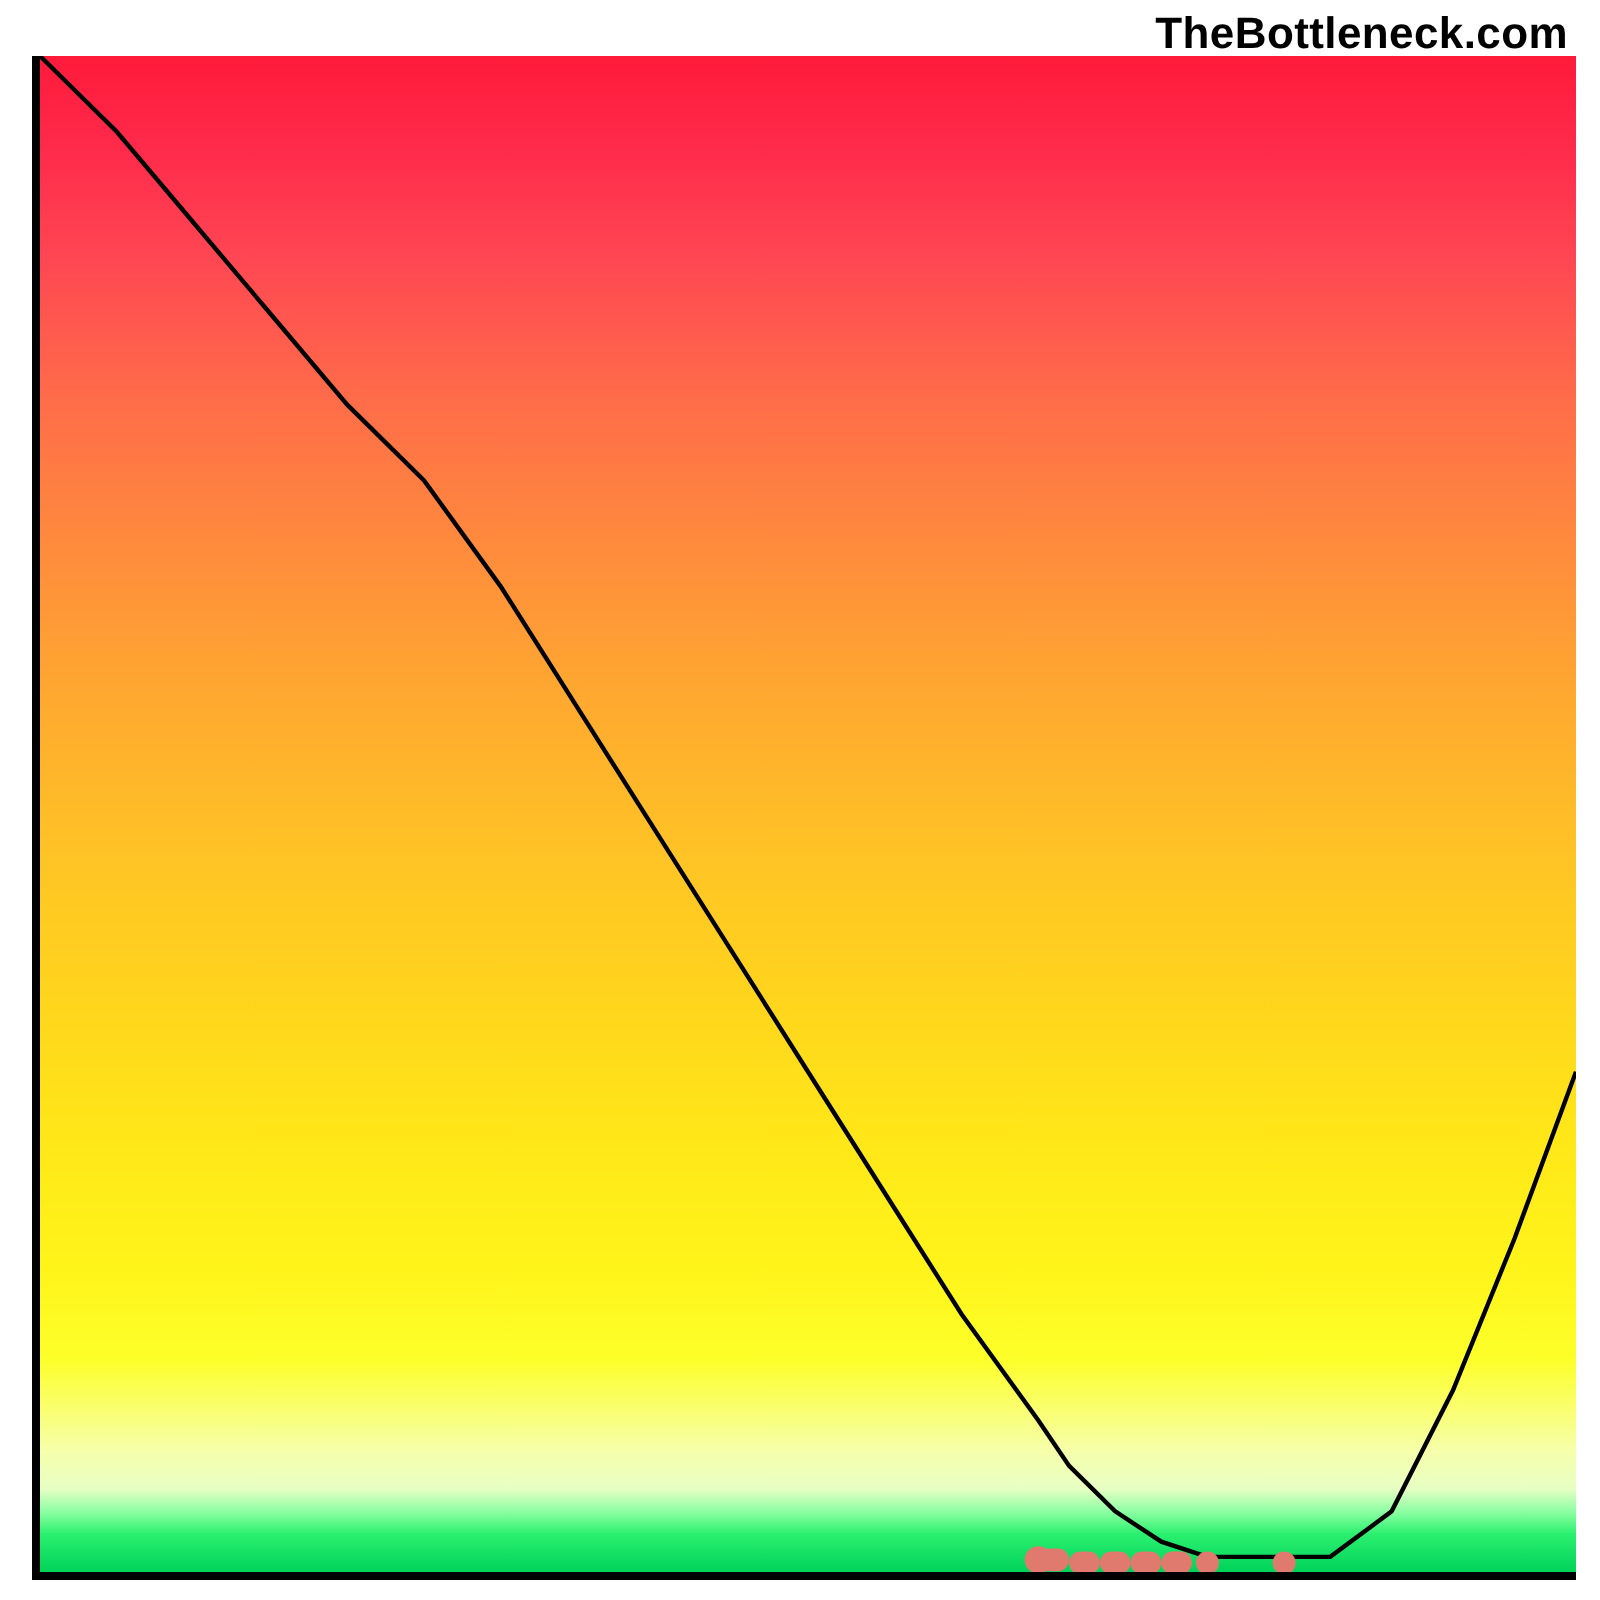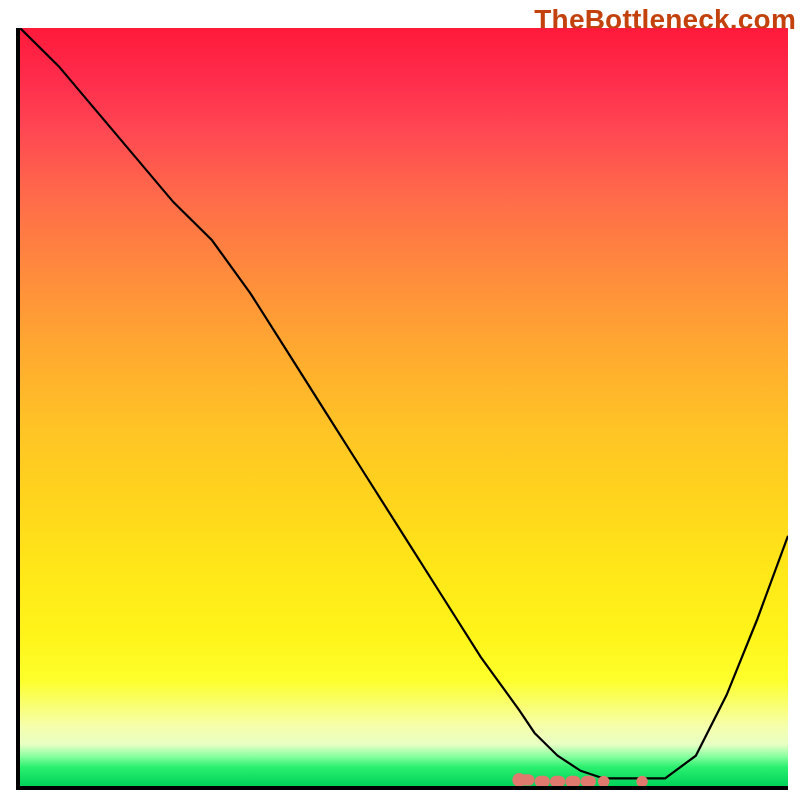--- a/index.html
+++ b/index.html
@@ -12,24 +12,24 @@
     overflow: hidden;
   }
   .canvas {
     position: relative;
     width: 800px;
     height: 800px;
   }
   .watermark {
     position: absolute;
     top: 4px;
-    right: 4px;
-    font-size: 28px;
+    right: 16px;
+    font-size: 22px;
     font-weight: 600;
-    color: #c2410c;
+    color: #000000;
     letter-spacing: 0.2px;
   }
 
   
   .plot {
     position: absolute;
     left: 16px;
     top: 28px;
     width: 772px;   
     height: 762px;  

